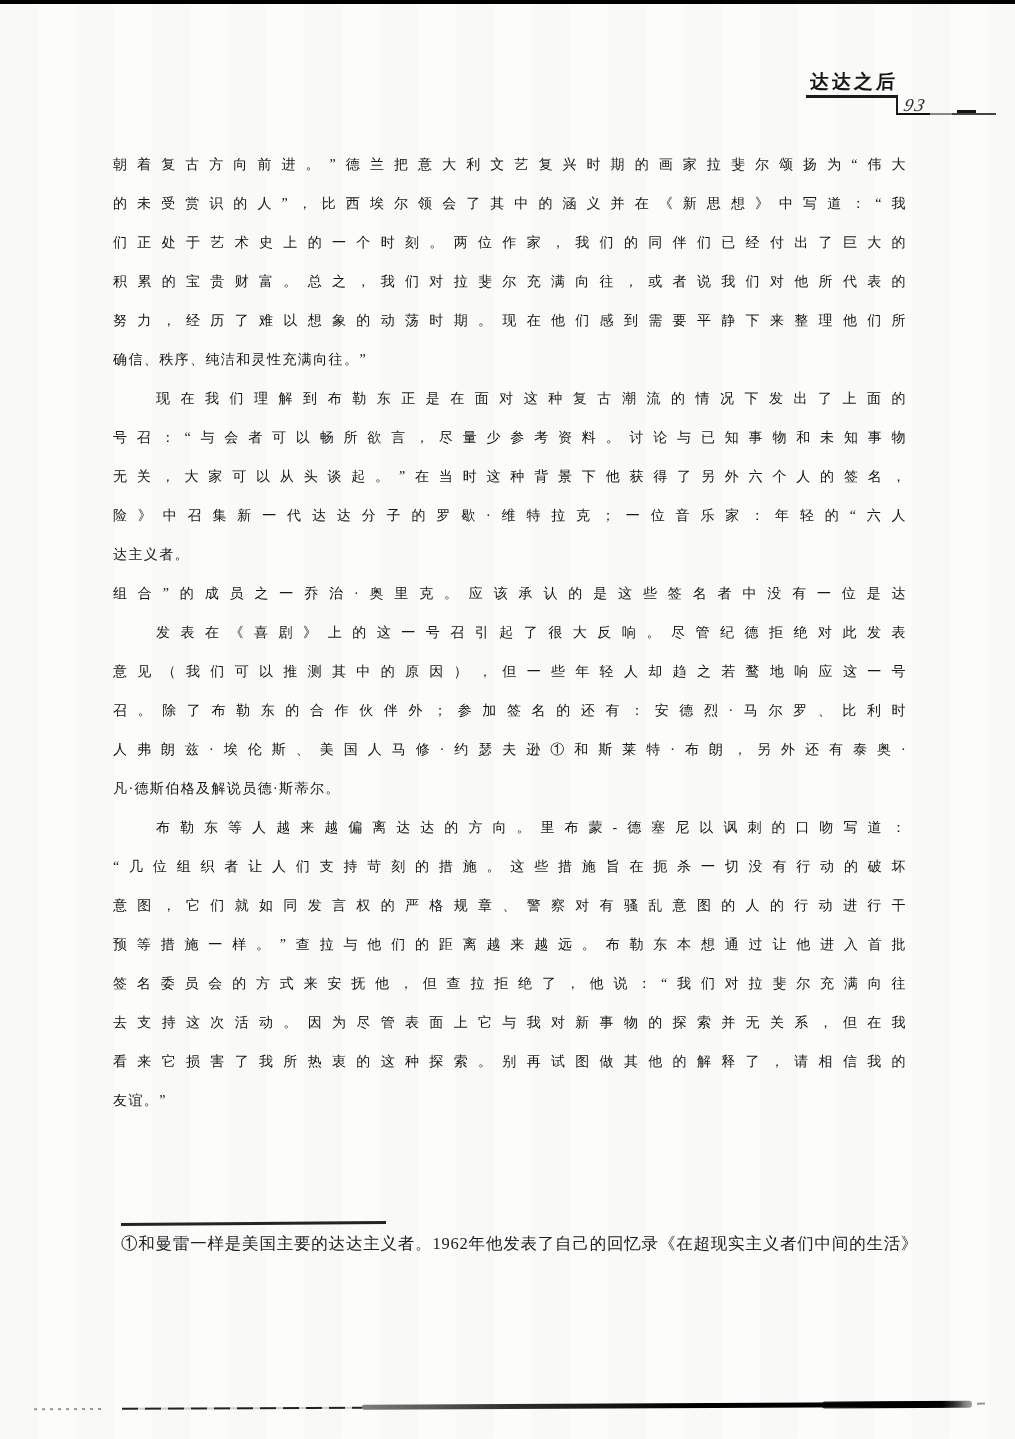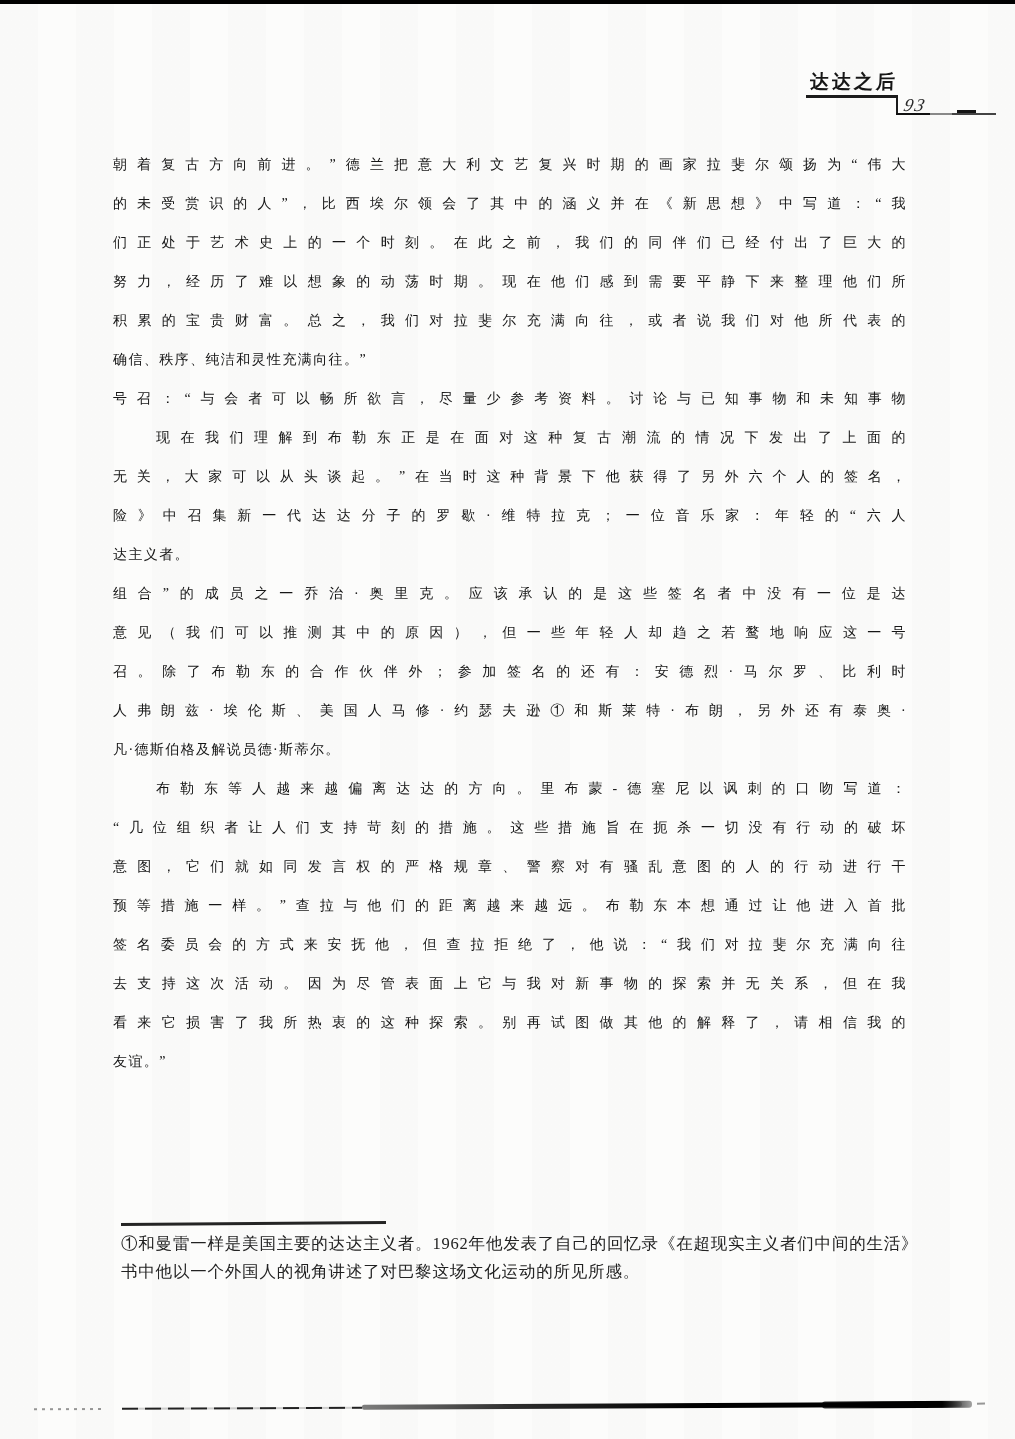--- a/index.html
+++ b/index.html
@@ -93,48 +93,48 @@
   <div class="running-title">达达之后</div>
   <div class="rule-title"></div>
   <div class="rule-step"></div>
   <div class="page-number">93</div>
   <div class="rule-page"></div>
   <div class="rule-dash"></div>
 
   <div class="body" id="body-lines">
       <div class="line fill">朝着复古方向前进。”德兰把意大利文艺复兴时期的画家拉斐尔颂扬为“伟大</div>
       <div class="line fill">的未受赏识的人”，比西埃尔领会了其中的涵义并在《新思想》中写道：“我</div>
-      <div class="line fill">们正处于艺术史上的一个时刻。在此之前，我们的同伴们已经付出了巨大的</div>
+      <div class="line fill">们正处于艺术史上的一个时刻。两位作家，我们的同伴们已经付出了巨大的</div>
+      <div class="line fill">积累的宝贵财富。总之，我们对拉斐尔充满向往，或者说我们对他所代表的</div>
       <div class="line fill">努力，经历了难以想象的动荡时期。现在他们感到需要平静下来整理他们所</div>
-      <div class="line fill">积累的宝贵财富。总之，我们对拉斐尔充满向往，或者说我们对他所代表的</div>
       <div class="line">确信、秩序、纯洁和灵性充满向往。”</div>
+      <div class="line indent fill">现在我们理解到布勒东正是在面对这种复古潮流的情况下发出了上面的</div>
       <div class="line fill">号召：“与会者可以畅所欲言，尽量少参考资料。讨论与已知事物和未知事物</div>
-      <div class="line indent fill">现在我们理解到布勒东正是在面对这种复古潮流的情况下发出了上面的</div>
       <div class="line fill">无关，大家可以从头谈起。”在当时这种背景下他获得了另外六个人的签名，</div>
       <div class="line fill">险》中召集新一代达达分子的罗歇·维特拉克；一位音乐家：年轻的“六人</div>
       <div class="line">达主义者。</div>
       <div class="line fill">组合”的成员之一乔治·奥里克。应该承认的是这些签名者中没有一位是达</div>
+      <div class="line indent fill">发表在《喜剧》上的这一号召引起了很大反响。尽管纪德拒绝对此发表</div>
       <div class="line fill">意见（我们可以推测其中的原因），但一些年轻人却趋之若鹜地响应这一号</div>
       <div class="line fill">召。除了布勒东的合作伙伴外；参加签名的还有：安德烈·马尔罗、比利时</div>
       <div class="line fill">人弗朗兹·埃伦斯、美国人马修·约瑟夫逊①和斯莱特·布朗，另外还有泰奥·</div>
       <div class="line">凡·德斯伯格及解说员德·斯蒂尔。</div>
       <div class="line indent fill">布勒东等人越来越偏离达达的方向。里布蒙-德塞尼以讽刺的口吻写道：</div>
       <div class="line fill">“几位组织者让人们支持苛刻的措施。这些措施旨在扼杀一切没有行动的破坏</div>
       <div class="line fill">意图，它们就如同发言权的严格规章、警察对有骚乱意图的人的行动进行干</div>
       <div class="line fill">预等措施一样。”查拉与他们的距离越来越远。布勒东本想通过让他进入首批</div>
       <div class="line fill">签名委员会的方式来安抚他，但查拉拒绝了，他说：“我们对拉斐尔充满向往</div>
       <div class="line fill">去支持这次活动。因为尽管表面上它与我对新事物的探索并无关系，但在我</div>
       <div class="line fill">看来它损害了我所热衷的这种探索。别再试图做其他的解释了，请相信我的</div>
       <div class="line">友谊。”</div>
     </div>
 
   <div class="footnote-rule"></div>
   <div class="footnote" id="footnote-lines">
       <div class="fline">①和曼雷一样是美国主要的达达主义者。1962年他发表了自己的回忆录《在超现实主义者们中间的生活》，在</div>
-      <div class="fline">书中他以一个外国人的视角讲述了对巴黎这场文化运动的所见所感。</div>
     </div>
 
   <div class="scan-bottom">
     <div class="dots"></div>
     <div class="thin"></div>
     <div class="main"></div>
     <div class="blob"></div>
     <div class="tail"></div>
   </div>
 </div>

